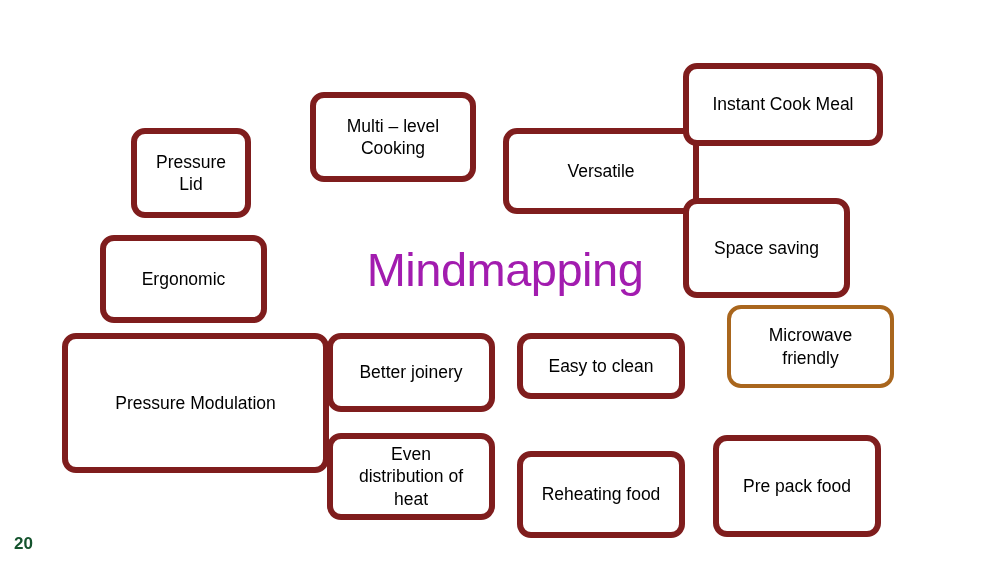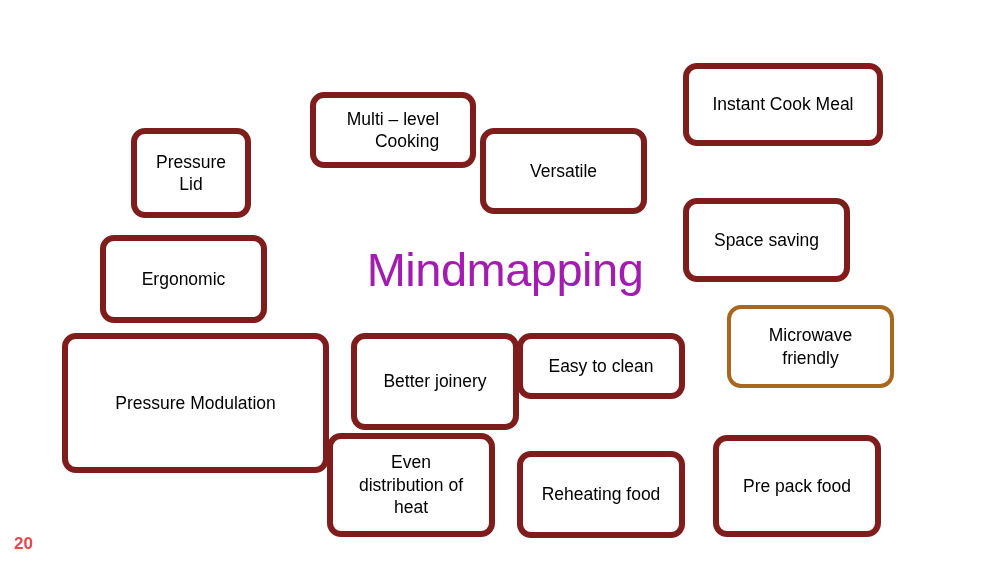--- a/index.html
+++ b/index.html
@@ -57,42 +57,42 @@
     letter-spacing: -0.5px;
     white-space: nowrap;
   }
   #page-number {
     position: absolute;
     left: 14px;
     top: 534px;
     font-family: "Liberation Sans", sans-serif;
     font-weight: bold;
     font-size: 17px;
-    color: #ef4444;
+    color: #14532d;
   }
 </style>
 </head>
 <body>
 
 <div id="slide">
 
   <div id="nodes-layer">
       <div class="node" style="left: 131px; top: 128px; width: 120px; height: 90px;">Pressure Lid</div>
-      <div class="node" style="left: 310px; top: 92px; width: 166px; height: 76px; text-align: right;">Multi – level
+      <div class="node" style="left: 310px; top: 92px; width: 166px; height: 90px;">Multi – level
 Cooking</div>
-      <div class="node" style="left: 480px; top: 128px; width: 167px; height: 86px;">Versatile</div>
+      <div class="node" style="left: 503px; top: 128px; width: 196px; height: 86px;">Versatile</div>
       <div class="node" style="left: 683px; top: 63px; width: 200px; height: 83px;">Instant Cook Meal</div>
       <div class="node" style="left: 100px; top: 235px; width: 167px; height: 88px;">Ergonomic</div>
-      <div class="node" style="left: 683px; top: 198px; width: 167px; height: 84px;">Space saving</div>
+      <div class="node" style="left: 683px; top: 198px; width: 167px; height: 100px;">Space saving</div>
       <div class="node emphasis" style="left: 727px; top: 305px; width: 167px; height: 83px;">Microwave
 friendly</div>
       <div class="node" style="left: 62px; top: 333px; width: 267px; height: 140px;">Pressure Modulation</div>
-      <div class="node" style="left: 327px; top: 333px; width: 168px; height: 97px; margin-left: 24px;">Better joinery</div>
+      <div class="node" style="left: 327px; top: 333px; width: 168px; height: 79px;">Better joinery</div>
       <div class="node" style="left: 517px; top: 333px; width: 168px; height: 66px;">Easy to clean</div>
-      <div class="node" style="left: 327px; top: 433px; width: 168px; height: 104px;">Even
+      <div class="node" style="left: 327px; top: 433px; width: 168px; height: 87px;">Even
 distribution of
 heat</div>
       <div class="node" style="left: 517px; top: 451px; width: 168px; height: 87px;">Reheating food</div>
       <div class="node" style="left: 713px; top: 435px; width: 168px; height: 102px;">Pre pack food</div>
     </div>
 
   <div id="center-title">Mindmapping</div>
 
   <div id="page-number">20</div>
 

